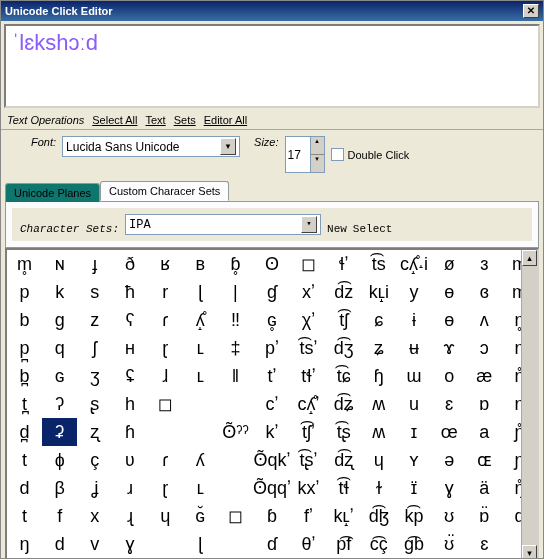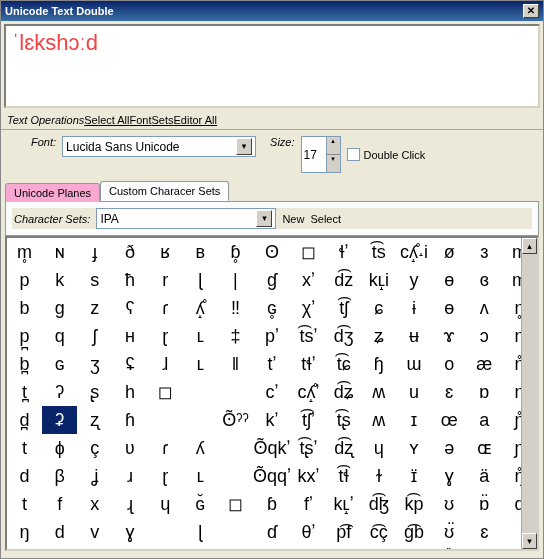--- a/index.html
+++ b/index.html
@@ -36,26 +36,26 @@
     font-family: Arial;
   }
   .editor-area {
     margin: 3px;
     background: #fff;
     border: 2px inset #d4d0c8;
     height: 84px;
     padding: 4px 6px;
     font-size: 22px;
     font-family: "Lucida Sans Unicode", "Arial Unicode MS", sans-serif;
-    color: #ef4444;
+    color: #8b5cf6;
   }
   .ops-row {
     display: flex;
     align-items: center;
-    gap: 0;
+    gap: 8px;
     padding: 3px 6px;
     font-style: italic;
     border-bottom: 1px solid #aca899;
   }
   .ops-row span.label { font-style: italic; }
   .ops-row span.btn { font-style: normal; cursor: pointer; text-decoration: underline; }
   .font-row {
     display: flex;
     gap: 6px;
     padding: 6px 6px 4px 30px;
@@ -122,21 +122,21 @@
   .tabs-row {
     display: flex;
     align-items: flex-end;
     padding: 4px 4px 0 4px;
     position: relative;
     z-index: 2;
   }
   .tab {
     border: 1px solid #919b9c;
     border-bottom: none;
-    background: #f9a8d4;
+    background: #0f766e;
     padding: 3px 8px;
     font-size: 11px;
     margin-right: 0;
     border-radius: 3px 3px 0 0;
     cursor: pointer;
     position: relative;
     top: 1px;
   }
   .tab.active {
     background: #fcfcfe;
@@ -145,24 +145,25 @@
     z-index: 3;
   }
   .tab-panel {
     border: 1px solid #919b9c;
     margin: 0 4px 0 4px;
     background: #fcfcfe;
     padding: 6px;
   }
   .charset-row {
     display: flex;
-    align-items: center;
+    align-items: flex-end;
     gap: 6px;
     background: #ece9d8;
-    padding: 0;
+    padding: 6px;
+    font-family: Liberation Mono, monospace;
   }
   .charset-row .lbl { font-style: italic; margin-left: 2px;}
   .charset-row .btn { cursor: pointer; }
   .grid-wrap {
     margin: 0 4px 4px 4px;
     background: #fff;
     border: 2px inset #d4d0c8;
     height: 315px;
     overflow: hidden;
     position: relative;
@@ -202,37 +203,37 @@
     text-align: center;
     font-size: 9px;
     line-height: 14px;
   }
   .sb-down { position: absolute; bottom: 0; left:0; right:0; }
 </style>
 </head>
 <body>
 
 <div class="titlebar">
-  <span>Unicode Text Double</span>
+  <span>Unicode Click Editor</span>
   <span class="close">✕</span>
 </div>
 
 <div class="editor-area">ˈlɛkshɔːd</div>
 
 <div class="ops-row">
   <span class="label">Text Operations</span>
   <span class="btn">Select All</span>
-  <span class="btn">Font</span>
+  <span class="btn">Text</span>
   <span class="btn">Sets</span>
   <span class="btn">Editor All</span>
 </div>
 
 <div class="font-row">
   <span class="lbl">Font:</span>
-  <div class="combo" style="width:194px">
+  <div class="combo" style="width:178px">
     <span>Lucida Sans Unicode</span>
     <span class="arrow">▾</span>
   </div>
   <span class="lbl" style="margin-left:8px">Size:</span>
   <div class="spinner">
     <input value="17" style="">
     <div class="spinbtns">
       <div>▴</div>
       <div>▾</div>
     </div>
@@ -243,21 +244,21 @@
   </div>
 </div>
 
 <div class="tabs-row">
   <div class="tab">Unicode Planes</div>
   <div class="tab active">Custom Characer Sets</div>
 </div>
 <div class="tab-panel">
   <div class="charset-row">
     <span class="lbl">Character Sets:</span>
-    <div class="combo" style="width:180px">
+    <div class="combo" style="width:196px">
       <span>IPA</span>
       <span class="arrow">▾</span>
     </div>
     <span class="btn">New</span>
     <span class="btn">Select</span>
   </div>
 </div>
 
 <div class="grid-wrap">
   <div class="grid" id="char-grid">

